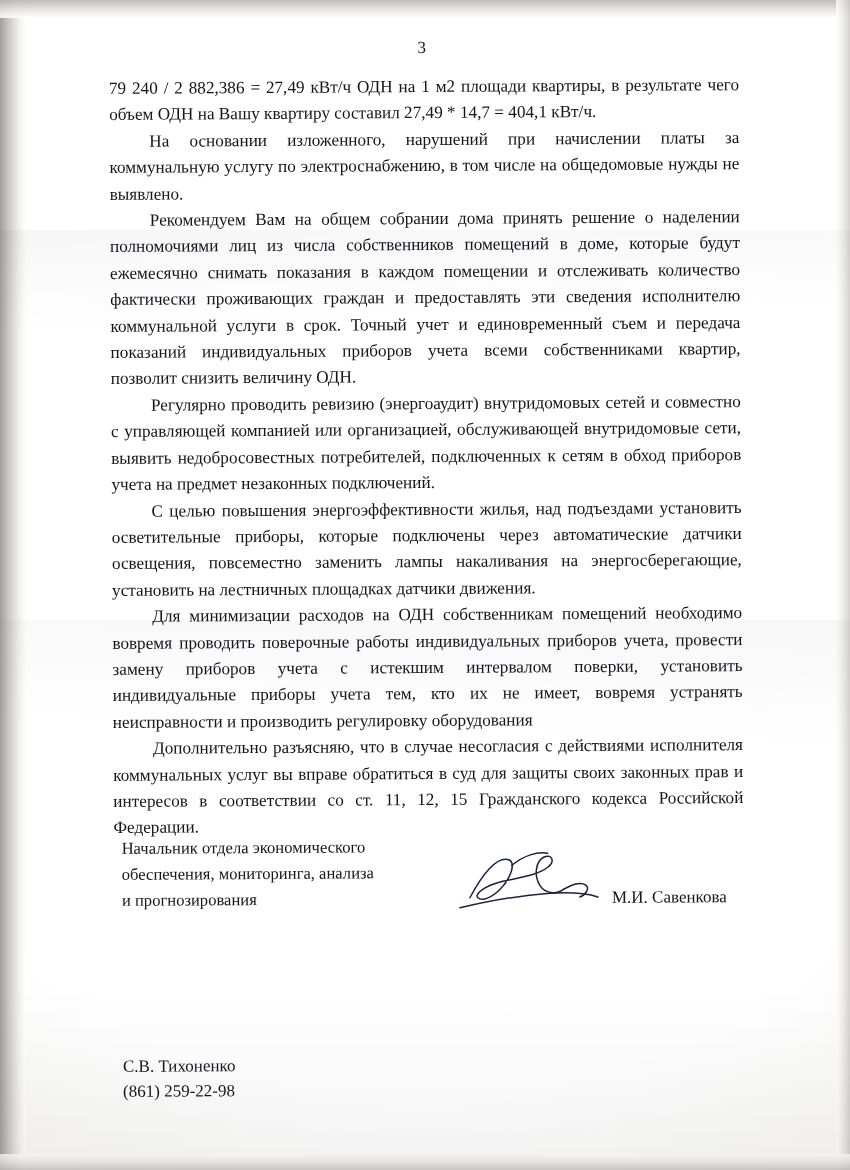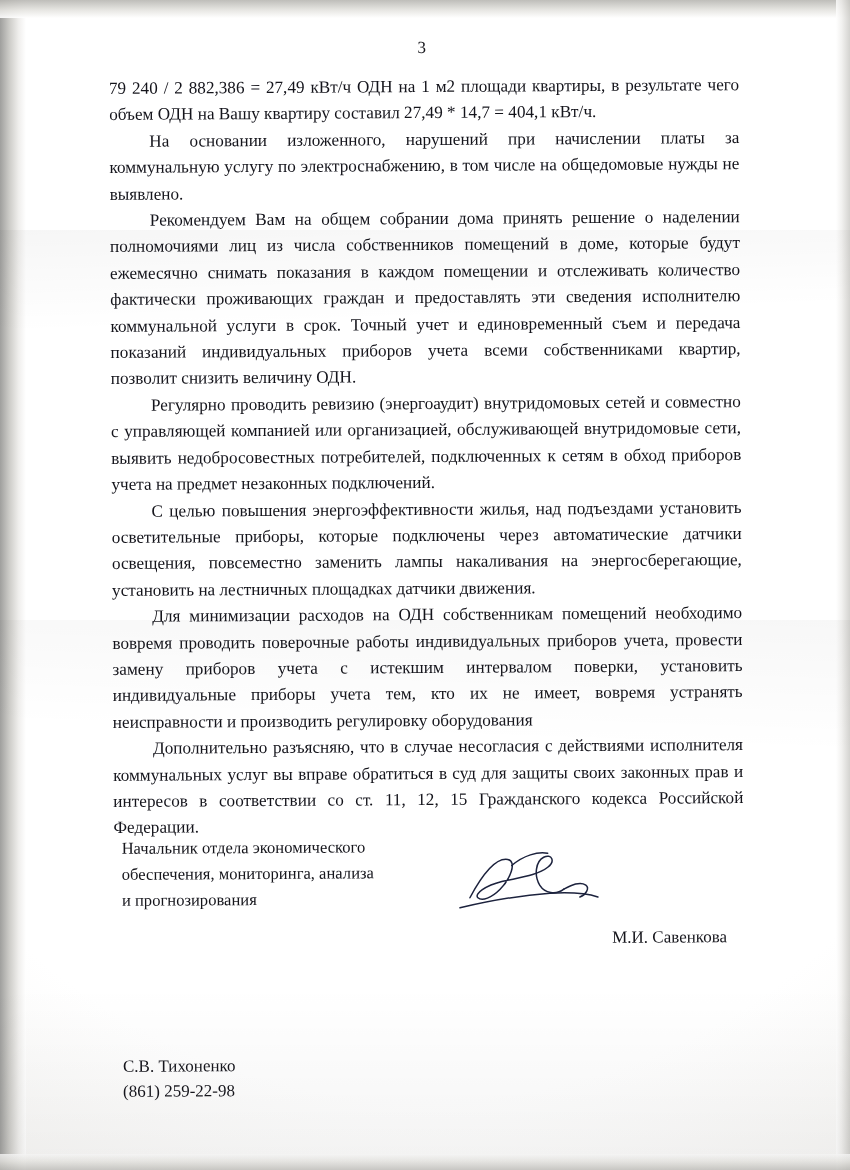--- a/index.html
+++ b/index.html
@@ -114,21 +114,20 @@
     vertical-align: top;
     width: 330px;
   }
   .sig-role div { white-space: nowrap; }
   .sig-name {
     position: absolute;
     left: 490px;
     top: 52px;
     font-size: 17px;
     white-space: nowrap;
-    margin-top: 40px;
   }
   .sig-scribble {
     position: absolute;
     left: 330px;
     top: 12px;
     width: 170px;
     height: 80px;
   }
 
   .footer-block {

